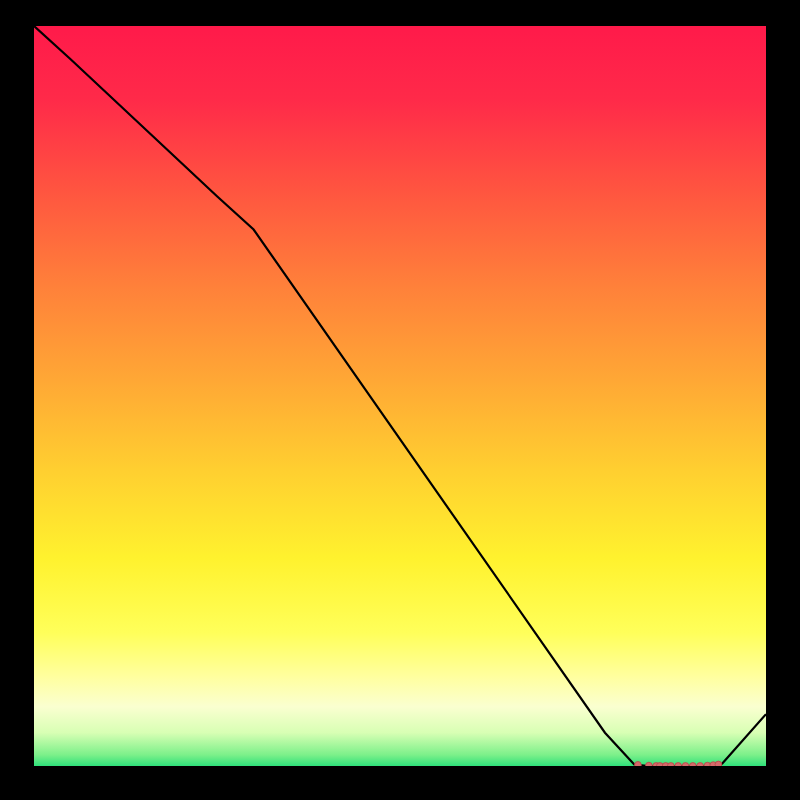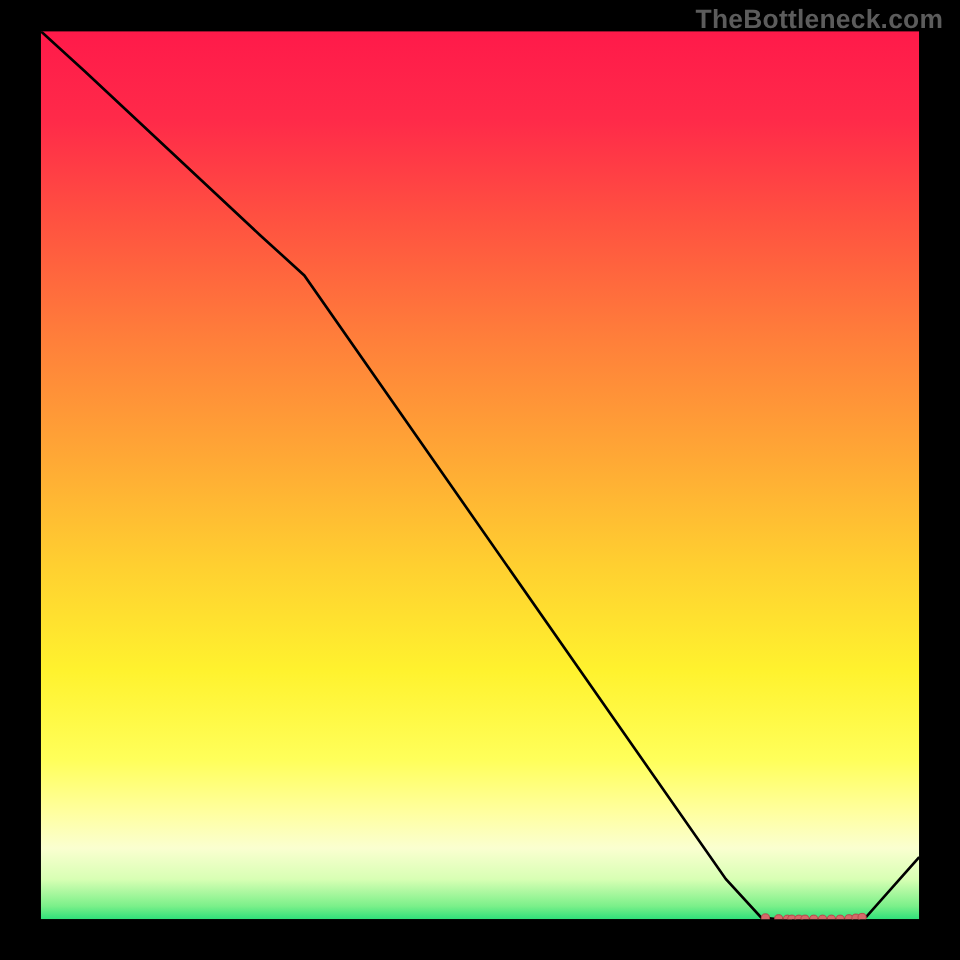--- a/index.html
+++ b/index.html
@@ -36,21 +36,20 @@
     height: 740px;
   }
   svg {
     display: block;
   }
 </style>
 </head>
 <body>
 
 <div class="frame">
-  <div class="watermark">TheBottleneck.com</div>
 
   <div class="plot">
     <svg id="chart-svg" width="732" height="740" viewBox="0 0 732 740">
       <defs>
         <linearGradient id="bg-grad" x1="0" y1="0" x2="0" y2="1">
             <stop offset="0%" stop-color="#ff1a4a"></stop>
             <stop offset="10%" stop-color="#ff2a49"></stop>
             <stop offset="22%" stop-color="#ff5440"></stop>
             <stop offset="35%" stop-color="#ff803a"></stop>
             <stop offset="48%" stop-color="#ffa835"></stop>

